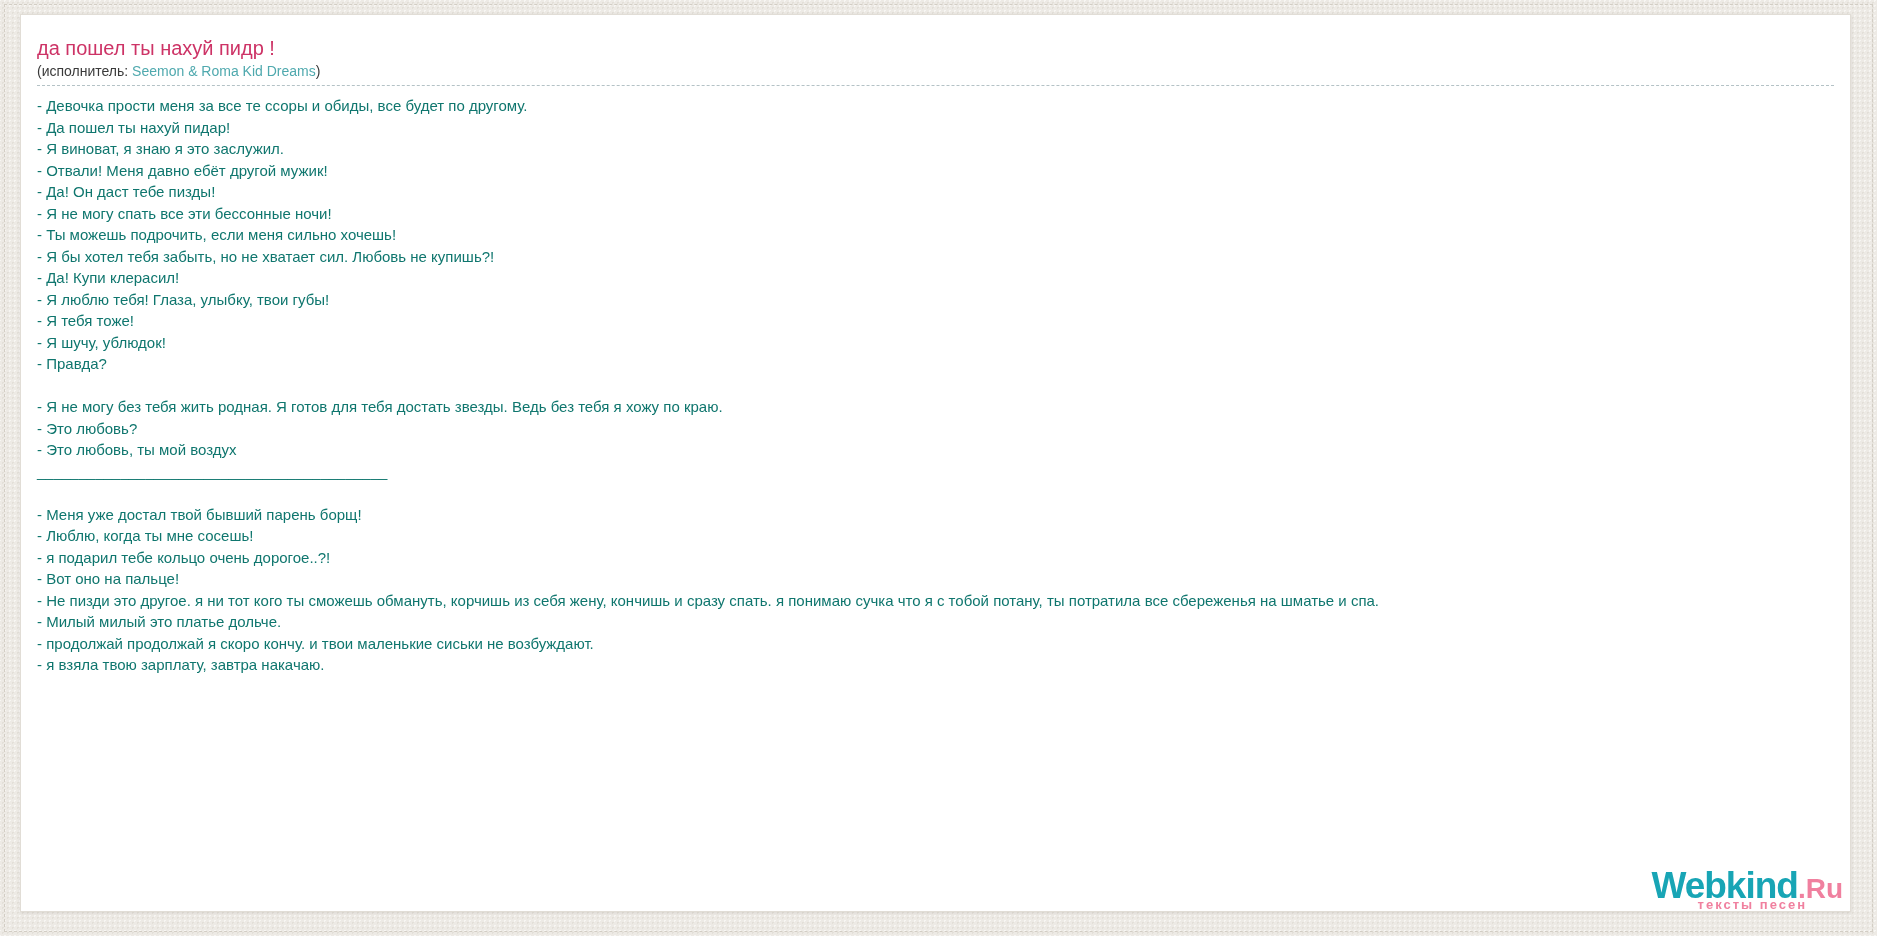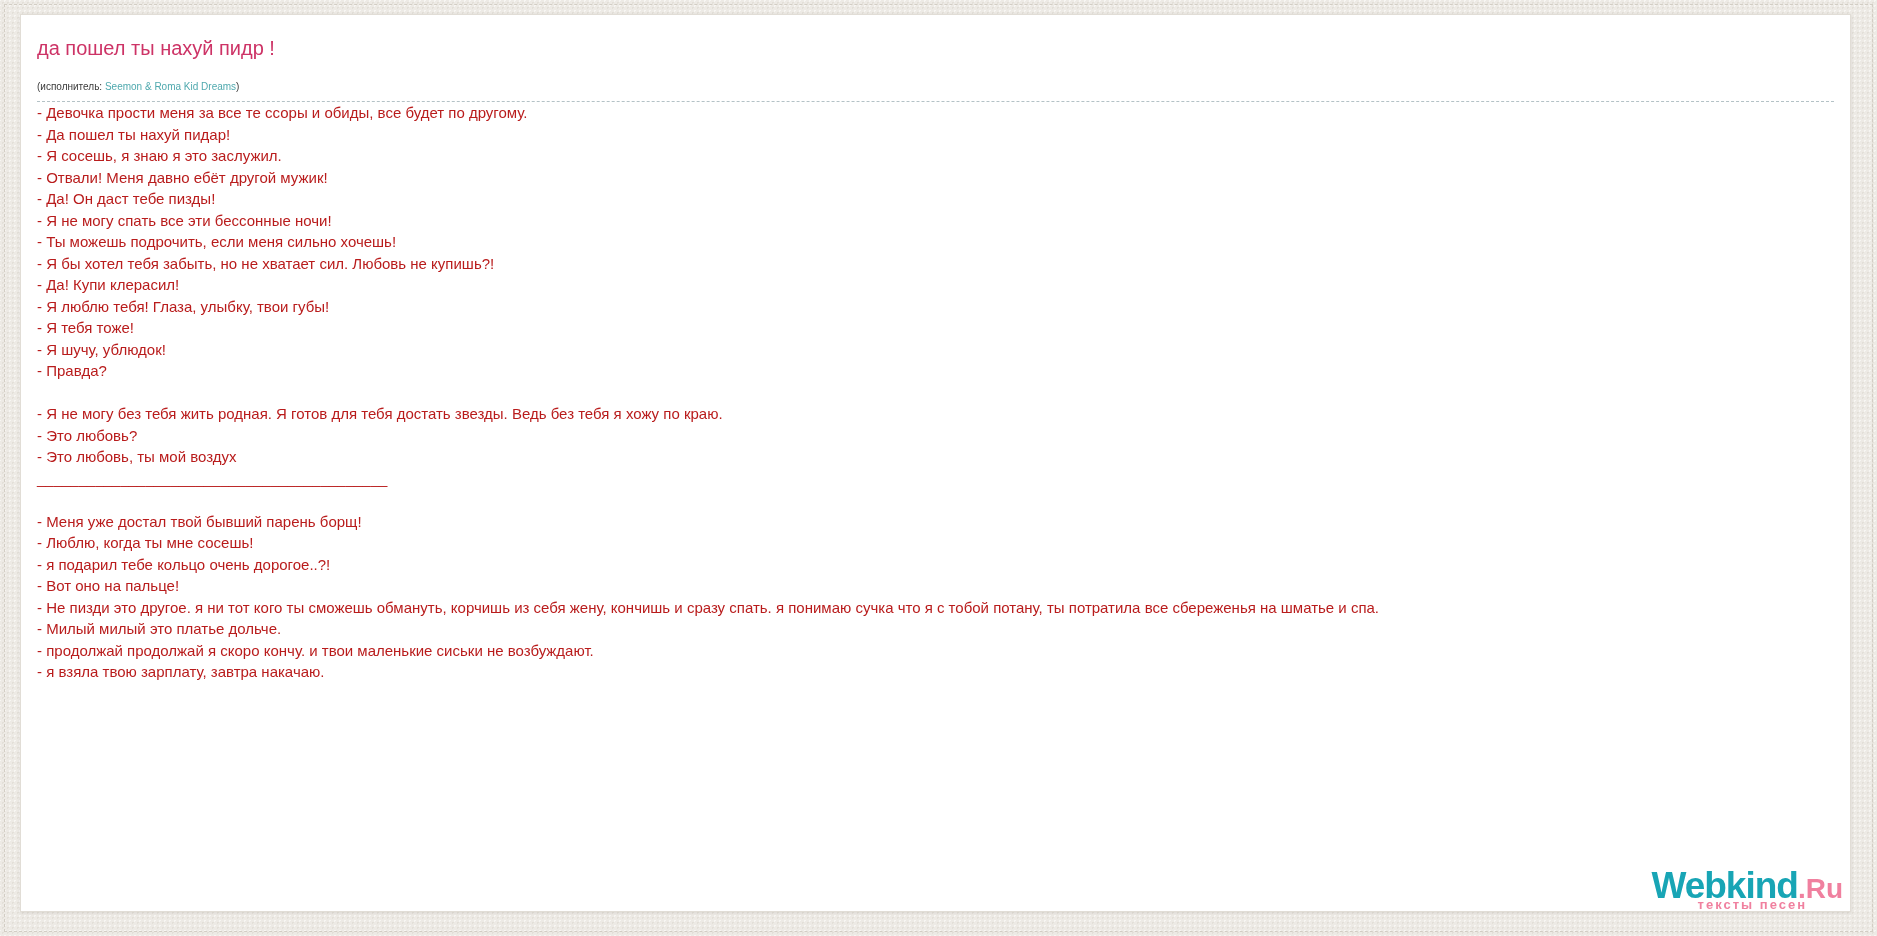--- a/index.html
+++ b/index.html
@@ -38,40 +38,40 @@
     padding: 21px 16px 0 16px;
     overflow: hidden;
   }
   .song-title {
     font-size: 20px;
     font-weight: 400;
     color: #cd3366;
     line-height: 25px;
   }
   .artist-line {
-    margin-top: 17px;
-    font-size: 10px;
+    margin-top: 1px;
+    font-size: 14px;
     color: #3a3a3a;
     line-height: 18px;
   }
   .artist-link {
     color: #4fa9ae;
     text-decoration: none;
     cursor: pointer;
   }
   .separator {
     margin-top: 5px;
     border-bottom: 1px dashed #b4c2c6;
     height: 0;
   }
   .lyrics {
-    margin-top: 0;
+    margin-top: 9px;
     font-size: 15px;
     line-height: 21.5px;
-    color: #b91c1c;
+    color: #0f766e;
   }
   .lyric-line {
     white-space: pre;
     height: 21.5px;
   }
   .logo {
     position: absolute;
     right: 7px;
     bottom: 0px;
     text-align: right;
@@ -110,21 +110,21 @@
     <div class="artist-line">
       <span>(исполнитель:</span>
       <a class="artist-link">Seemon &amp; Roma Kid Dreams</a><span>)</span>
     </div>
 
     <div class="separator"></div>
 
     <div class="lyrics" id="lyrics">
         <div class="lyric-line">- Девочка прости меня за все те ссоры и обиды, все будет по другому.</div>
         <div class="lyric-line">- Да пошел ты нахуй пидар!</div>
-        <div class="lyric-line">- Я сосешь, я знаю я это заслужил.</div>
+        <div class="lyric-line">- Я виноват, я знаю я это заслужил.</div>
         <div class="lyric-line">- Отвали! Меня давно ебёт другой мужик!</div>
         <div class="lyric-line">- Да! Он даст тебе пизды!</div>
         <div class="lyric-line">- Я не могу спать все эти бессонные ночи!</div>
         <div class="lyric-line">- Ты можешь подрочить, если меня сильно хочешь!</div>
         <div class="lyric-line">- Я бы хотел тебя забыть, но не хватает сил. Любовь не купишь?!</div>
         <div class="lyric-line">- Да! Купи клерасил!</div>
         <div class="lyric-line">- Я люблю тебя! Глаза, улыбку, твои губы!</div>
         <div class="lyric-line">- Я тебя тоже!</div>
         <div class="lyric-line">- Я шучу, ублюдок!</div>
         <div class="lyric-line">- Правда?</div>

